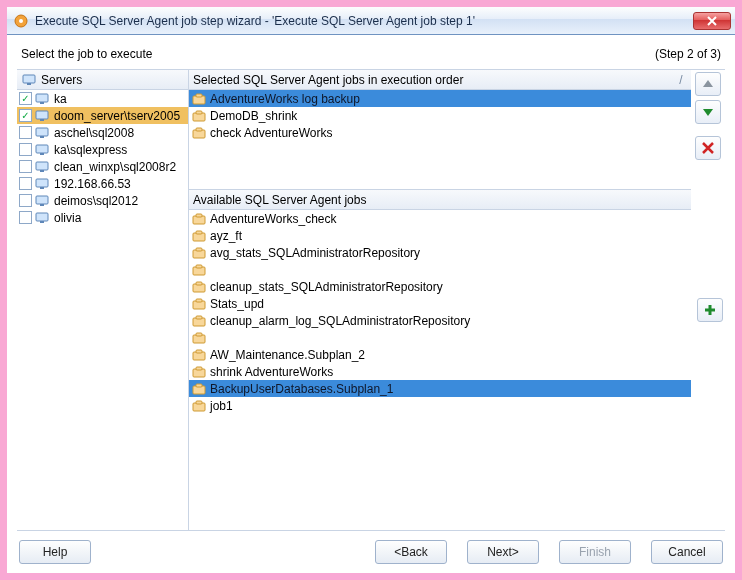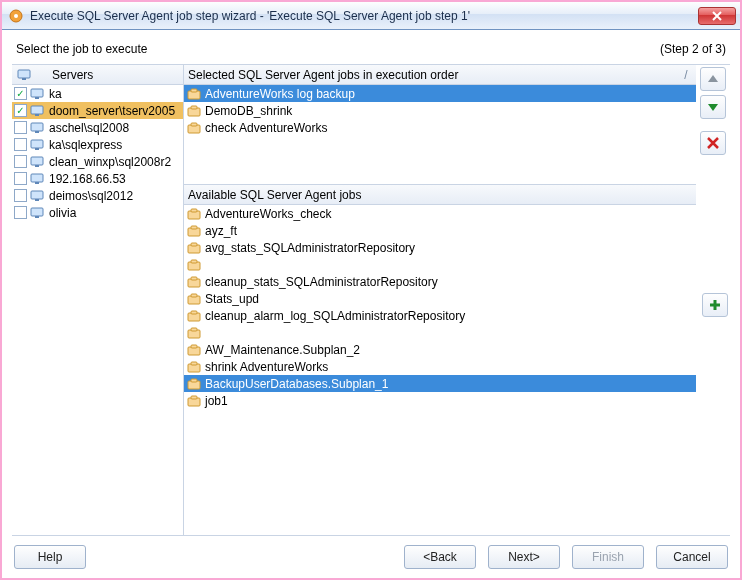--- a/index.html
+++ b/index.html
@@ -1,43 +1,43 @@
 <!DOCTYPE html>
 <html><head>
 <meta charset="utf-8">
 <style>
   * { box-sizing: border-box; }
   html, body { margin:0; padding:0; font-family: "Segoe UI", Tahoma, sans-serif; font-size:12px; }
-  .window { width:742px; height:580px; border:2px solid #f9a8d4; background:#fff; display:flex; flex-direction:column; box-shadow:0 0 4px rgba(0,0,0,0.2);}
+  .window { width:742px; height:580px; border:7px solid #f9a8d4; background:#fff; display:flex; flex-direction:column; box-shadow:0 0 4px rgba(0,0,0,0.2);}
   .titlebar { height:28px; background:linear-gradient(#fdfefe,#e6eef9 45%,#d3e1f4 46%,#e9f1fb); display:flex; align-items:center; padding:0 4px 0 6px; border-bottom:1px solid #6f93c1;}
   .titlebar .app-icon { width:16px; height:16px; margin-right:6px; display:flex; align-items:center; justify-content:center;}
   .titlebar .title { flex:1; color:#1b2e4b; font-size:12px; white-space:nowrap; overflow:hidden; text-overflow:ellipsis;}
   .titlebar .close-btn { width:38px; height:18px; border:1px solid #a33; border-radius:3px; background:linear-gradient(#f5a0a0,#e35b5b 45%,#cf3535 46%,#e86d6d); display:flex; align-items:center; justify-content:center; color:#fff; cursor:pointer;}
   .titlebar .close-btn svg{width:10px;height:10px;}
   .header-row { padding:12px 14px 8px 14px; display:flex; justify-content:space-between; align-items:center; }
   .header-row .step { font-weight:normal; }
   .body { flex:1; display:flex; border-top:1px solid #c9d4e4; border-bottom:1px solid #c9d4e4; margin:0 10px; overflow:hidden;}
   .left-pane { width:172px; border-right:1px solid #c9d4e4; display:flex; flex-direction:column;}
-  .pane-header { height:20px; background:linear-gradient(#f7f9fc,#e7edf6); border-bottom:1px solid #c9d4e4; display:flex; align-items:center; padding:0 4px; gap:20px;}
+  .pane-header { height:20px; background:linear-gradient(#f7f9fc,#e7edf6); border-bottom:1px solid #c9d4e4; display:flex; align-items:center; padding:0 4px; gap:4px;}
   .pane-header .col-icon{width:16px;display:flex;justify-content:center;}
   .server-list, .job-list { overflow:auto; }
   .server-list { flex:1; }
   .row { display:flex; align-items:center; height:17px; padding:0 2px; gap:3px; cursor:default; }
   .row .chk { width:13px; height:13px; border:1px solid #8ea8c8; background:#fff; display:flex; align-items:center; justify-content:center; font-size:10px; color:#1a4; }
   .row .srv-icon, .row .job-icon { width:16px; height:14px; display:flex; align-items:center; justify-content:center;}
   .row.selected { background:#f0c060; }
-  .row.selected-blue { background:#3b8bdb; color:#ffffff; }
+  .row.selected-blue { background:#3b8bdb; color:#0f172a; }
   .right-pane { flex:1; display:flex; flex-direction:column; position:relative;}
   .right-inner { flex:1; display:flex; flex-direction:column; margin-right:34px;}
   .selected-jobs { height:120px; display:flex; flex-direction:column; border-bottom:1px solid #c9d4e4;}
   .available-jobs { flex:1; display:flex; flex-direction:column; }
   .side-buttons { position:absolute; right:2px; top:2px; width:28px; display:flex; flex-direction:column; gap:4px;}
   .sq-btn { width:26px; height:24px; border:1px solid #b5c4d8; border-radius:3px; background:linear-gradient(#fefefe,#e8eef7); display:flex; align-items:center; justify-content:center; cursor:pointer;}
   .sq-btn.plus-pos{position:absolute; right:2px; top:228px;}
-  .footer { height:42px; display:flex; align-items:center; padding:0 12px; gap:12px;}
+  .footer { height:42px; display:flex; align-items:center; padding:0 12px; gap:20px;}
   .footer .spacer{flex:1;}
   .btn { min-width:72px; height:24px; border:1px solid #9fb2cc; border-radius:3px; background:linear-gradient(#fefefe,#e6ecf4); display:flex; align-items:center; justify-content:center; padding:0 10px; cursor:pointer; font-size:12px; color:#222;}
   .btn.disabled{color:#9aa3af; cursor:default;}
   .job-list{flex:1;}
   .hdr-right{display:flex;align-items:center;flex:1;}
   .hdr-slash{width:12px;text-align:center;color:#7a8ca3;}
 </style>
 </head>
 <body>
 

